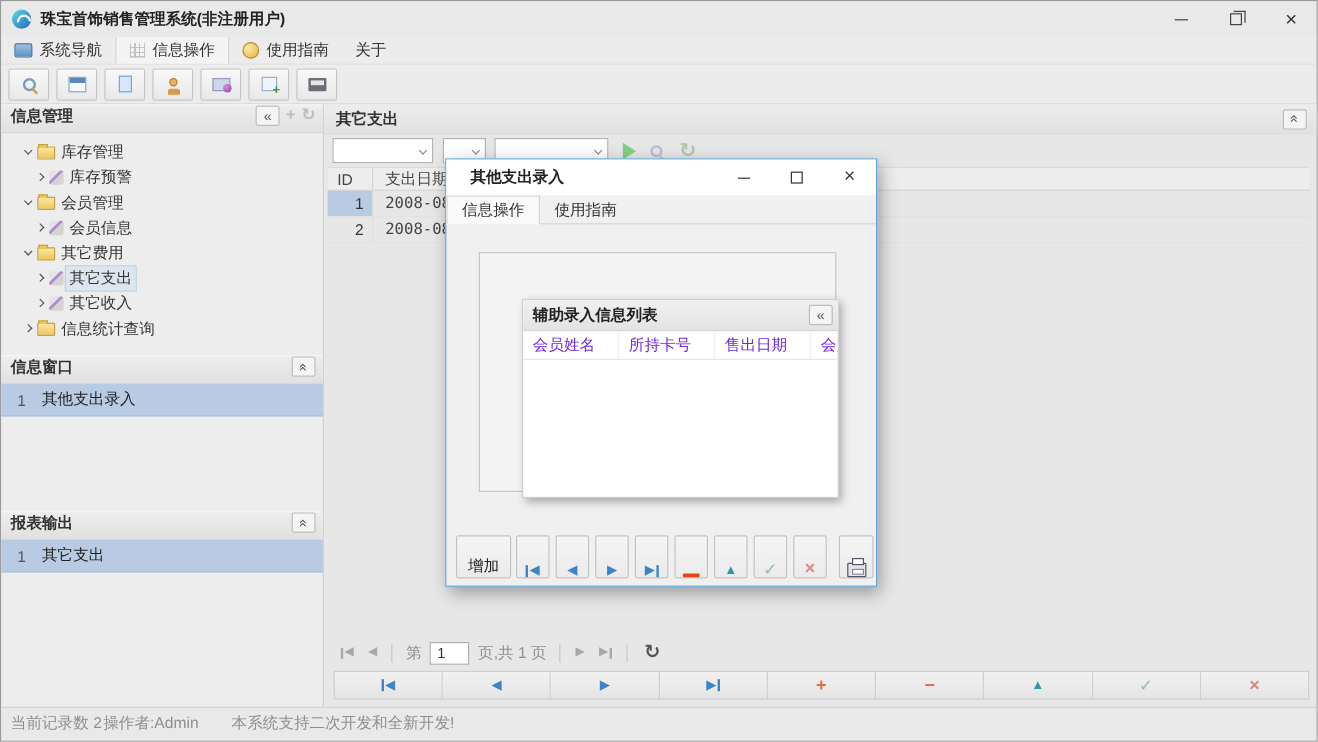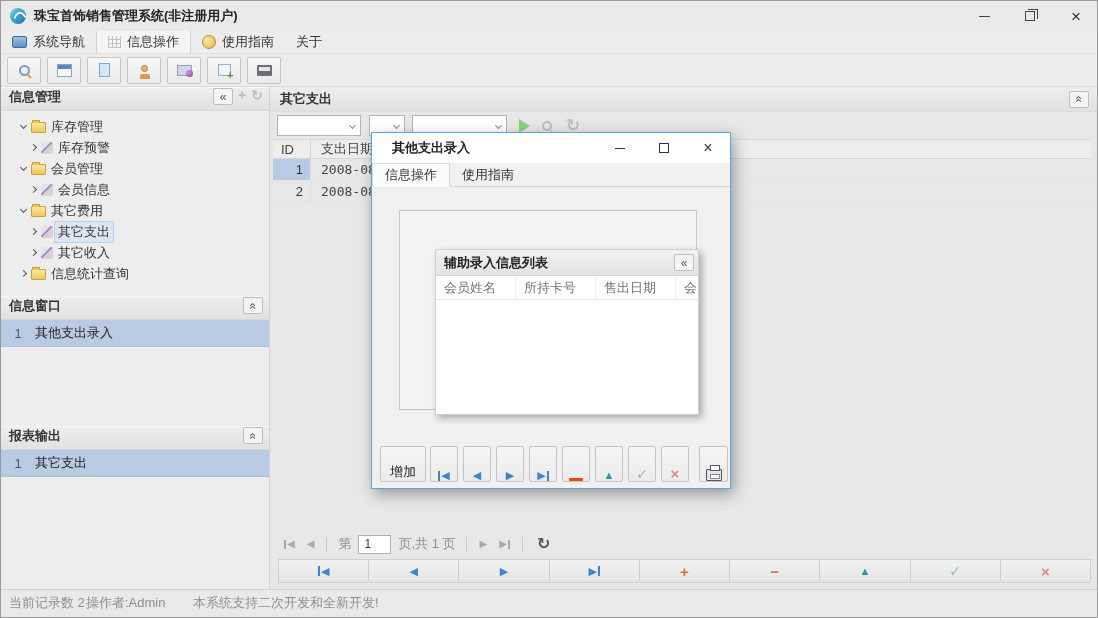--- a/index.html
+++ b/index.html
@@ -152,21 +152,21 @@
     border-bottom:1px solid #d6d6d6; display:flex; }
   .dlg-tab { padding:0 12px; display:flex; align-items:center; color:#333; }
   .dlg-tab.active { background:#fafafa; border:1px solid #d6d6d6; border-bottom:1px solid #fafafa; margin-bottom:-1px; }
   .outer-box { position:absolute; left:27px; top:77px; width:298px; height:200px;
     background:#f3f3f3; border:1px solid #c6c6c6; }
   .helper { position:absolute; left:63px; top:116px; width:264px; height:166px; background:#fff;
     border:1px solid #d0d0d0; box-shadow:3px 3px 7px rgba(0,0,0,.3); }
   .helper-header { height:26px; background:linear-gradient(180deg,#f0f0f0,#e3e3e3); border-bottom:1px solid #d4d4d4;
     display:flex; align-items:center; padding:0 4px 0 8px; font-weight:bold; color:#222; }
   .helper-cols { height:24px; display:flex; align-items:center; border-bottom:1px solid #e6e6e6; overflow:hidden; }
-  .hcol { width:80px; flex:none; padding-left:8px; color:#737373; border-right:1px solid #eee; height:100%; display:flex; align-items:center; white-space:nowrap; }
+  .hcol { width:80px; flex:none; padding-left:8px; color:#6d28d9; border-right:1px solid #eee; height:100%; display:flex; align-items:center; white-space:nowrap; }
   .hcol:last-child { border-right:none; }
   .dlg-btnrow { position:absolute; left:0; top:313px; right:0; height:36px; }
   .d-btn { position:absolute; top:0; height:36px; border:1px solid #c4c4c4; border-radius:2px;
     background:linear-gradient(180deg,#f5f5f5,#ebebeb); display:flex; align-items:flex-end; justify-content:center; }
   .d-add { left:8px; width:46px; color:#222; }
   .d-n0 { left:58px; width:28px; } .d-n1 { left:91px; width:28px; } .d-n2 { left:124px; width:28px; }
   .d-n3 { left:157px; width:28px; } .d-n4 { left:190px; width:28px; } .d-n5 { left:223px; width:28px; }
   .d-n6 { left:256px; width:28px; } .d-n7 { left:289px; width:28px; }
   .d-print { left:327px; width:29px; }
   .dash-red { width:14px; height:3px; background:#e04a10; border-radius:1px; }

